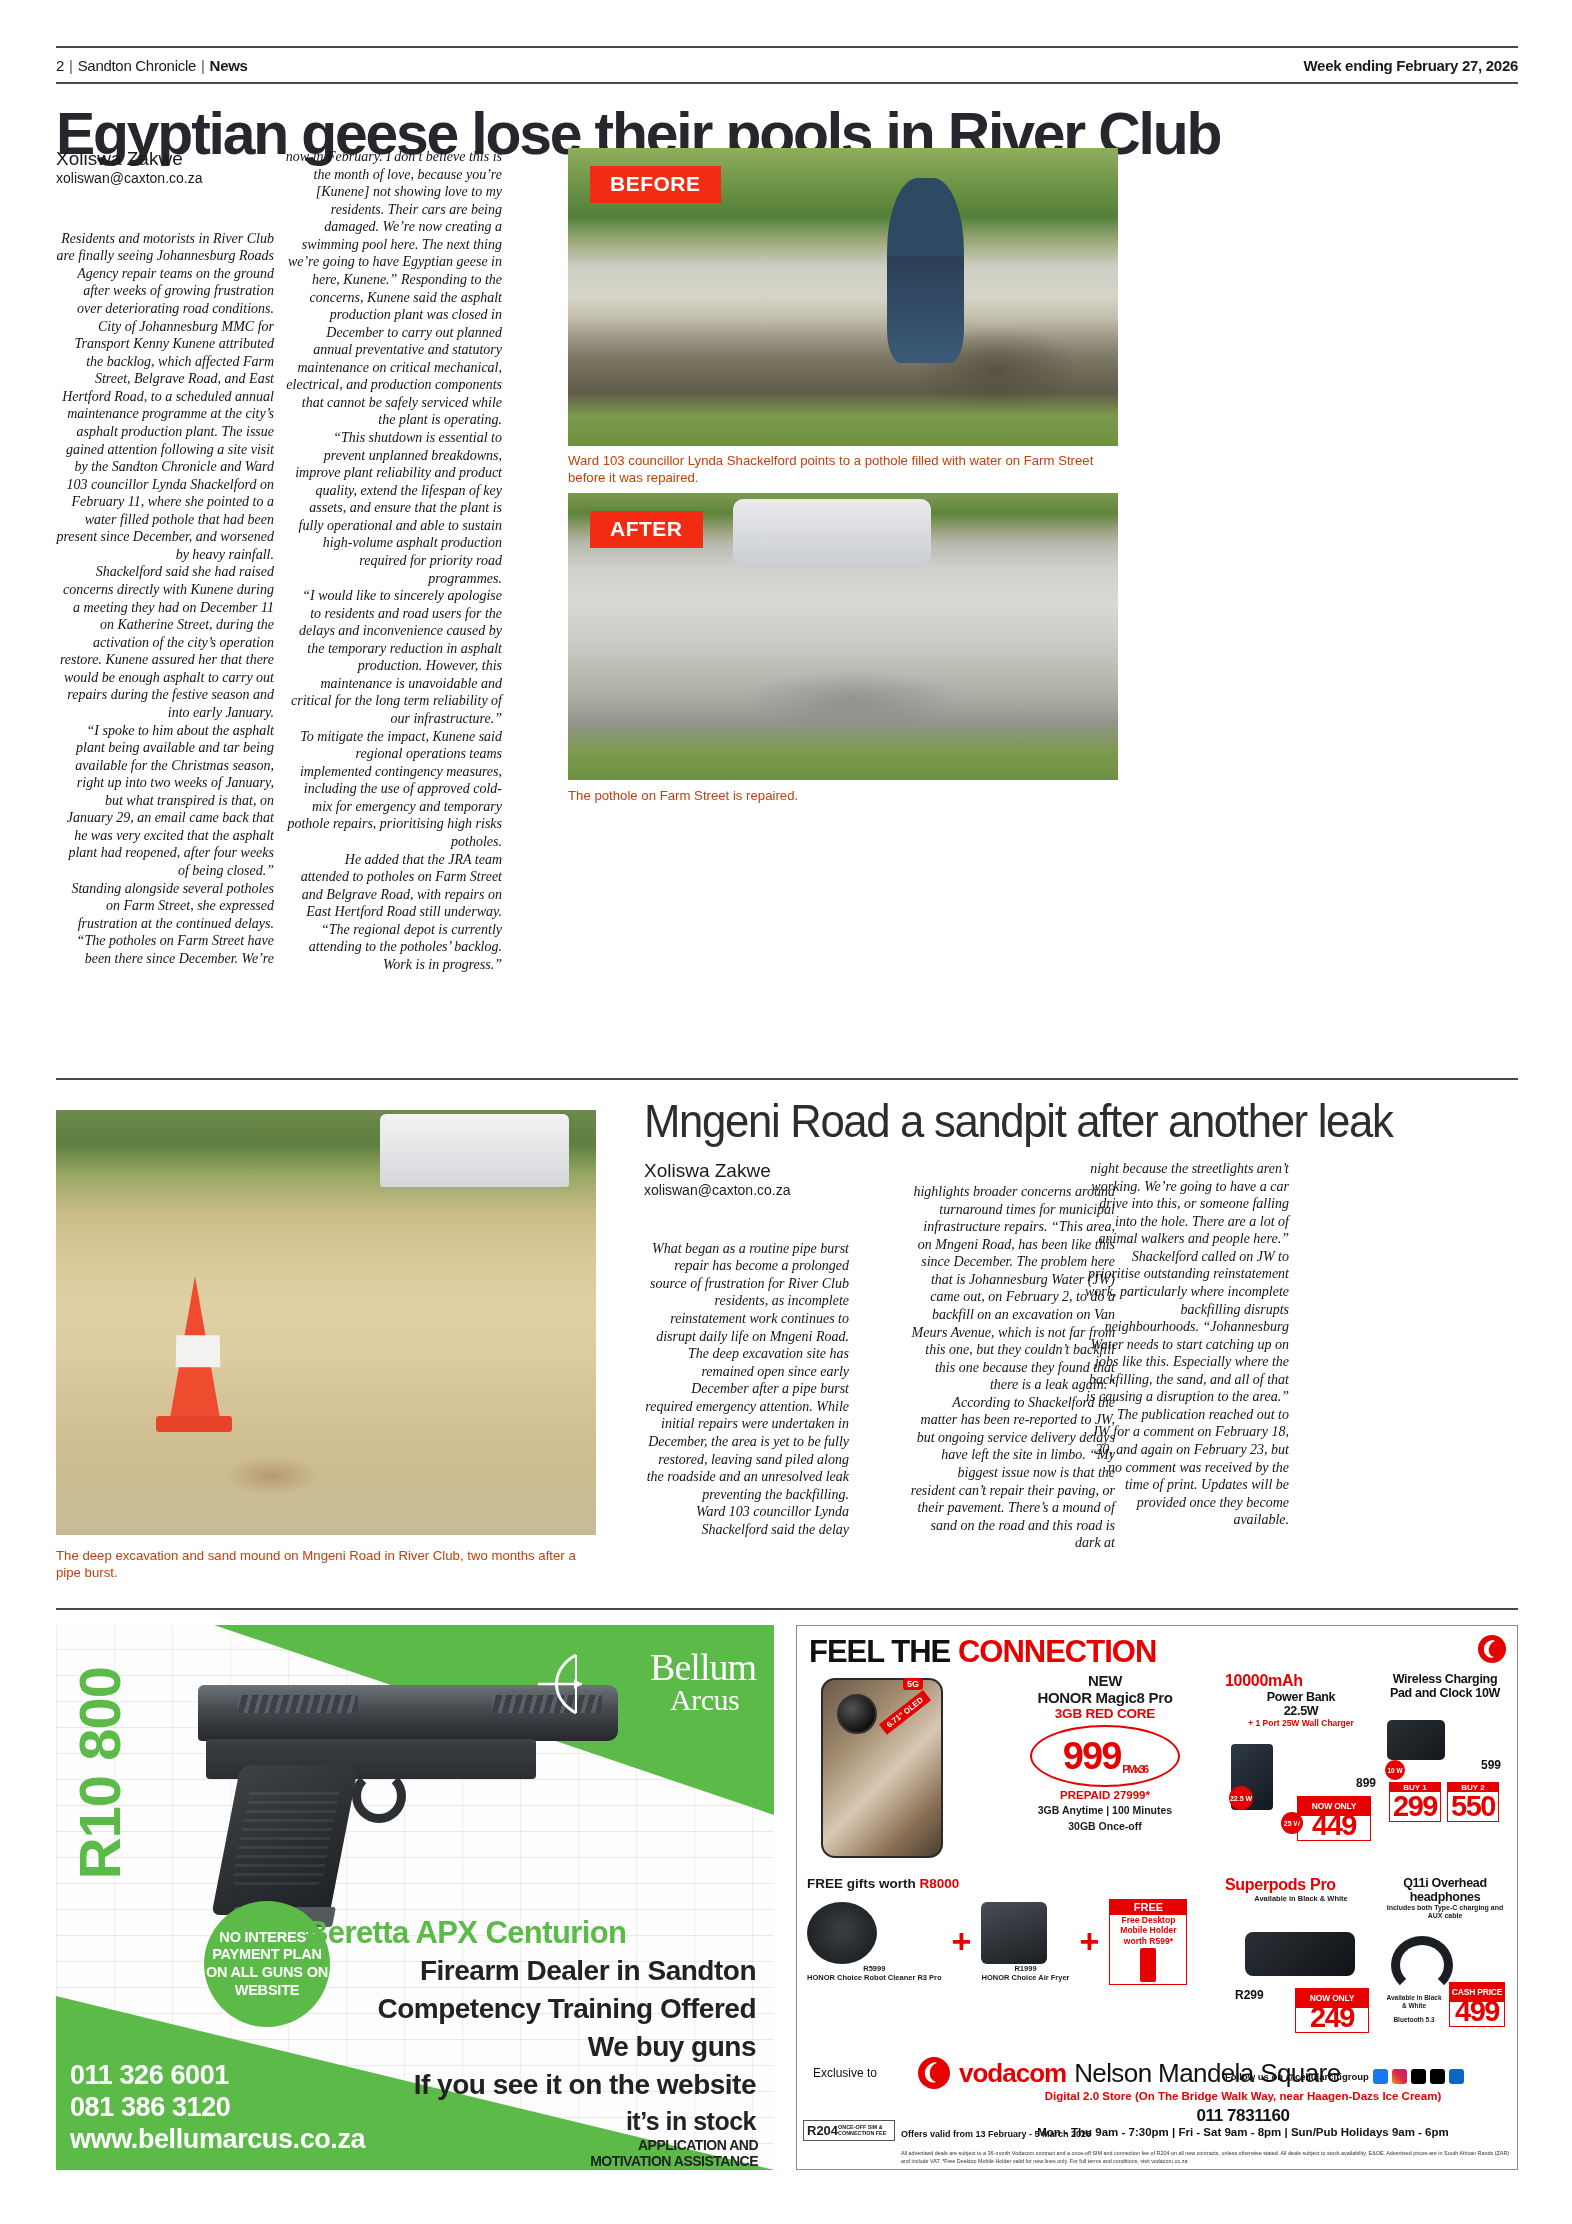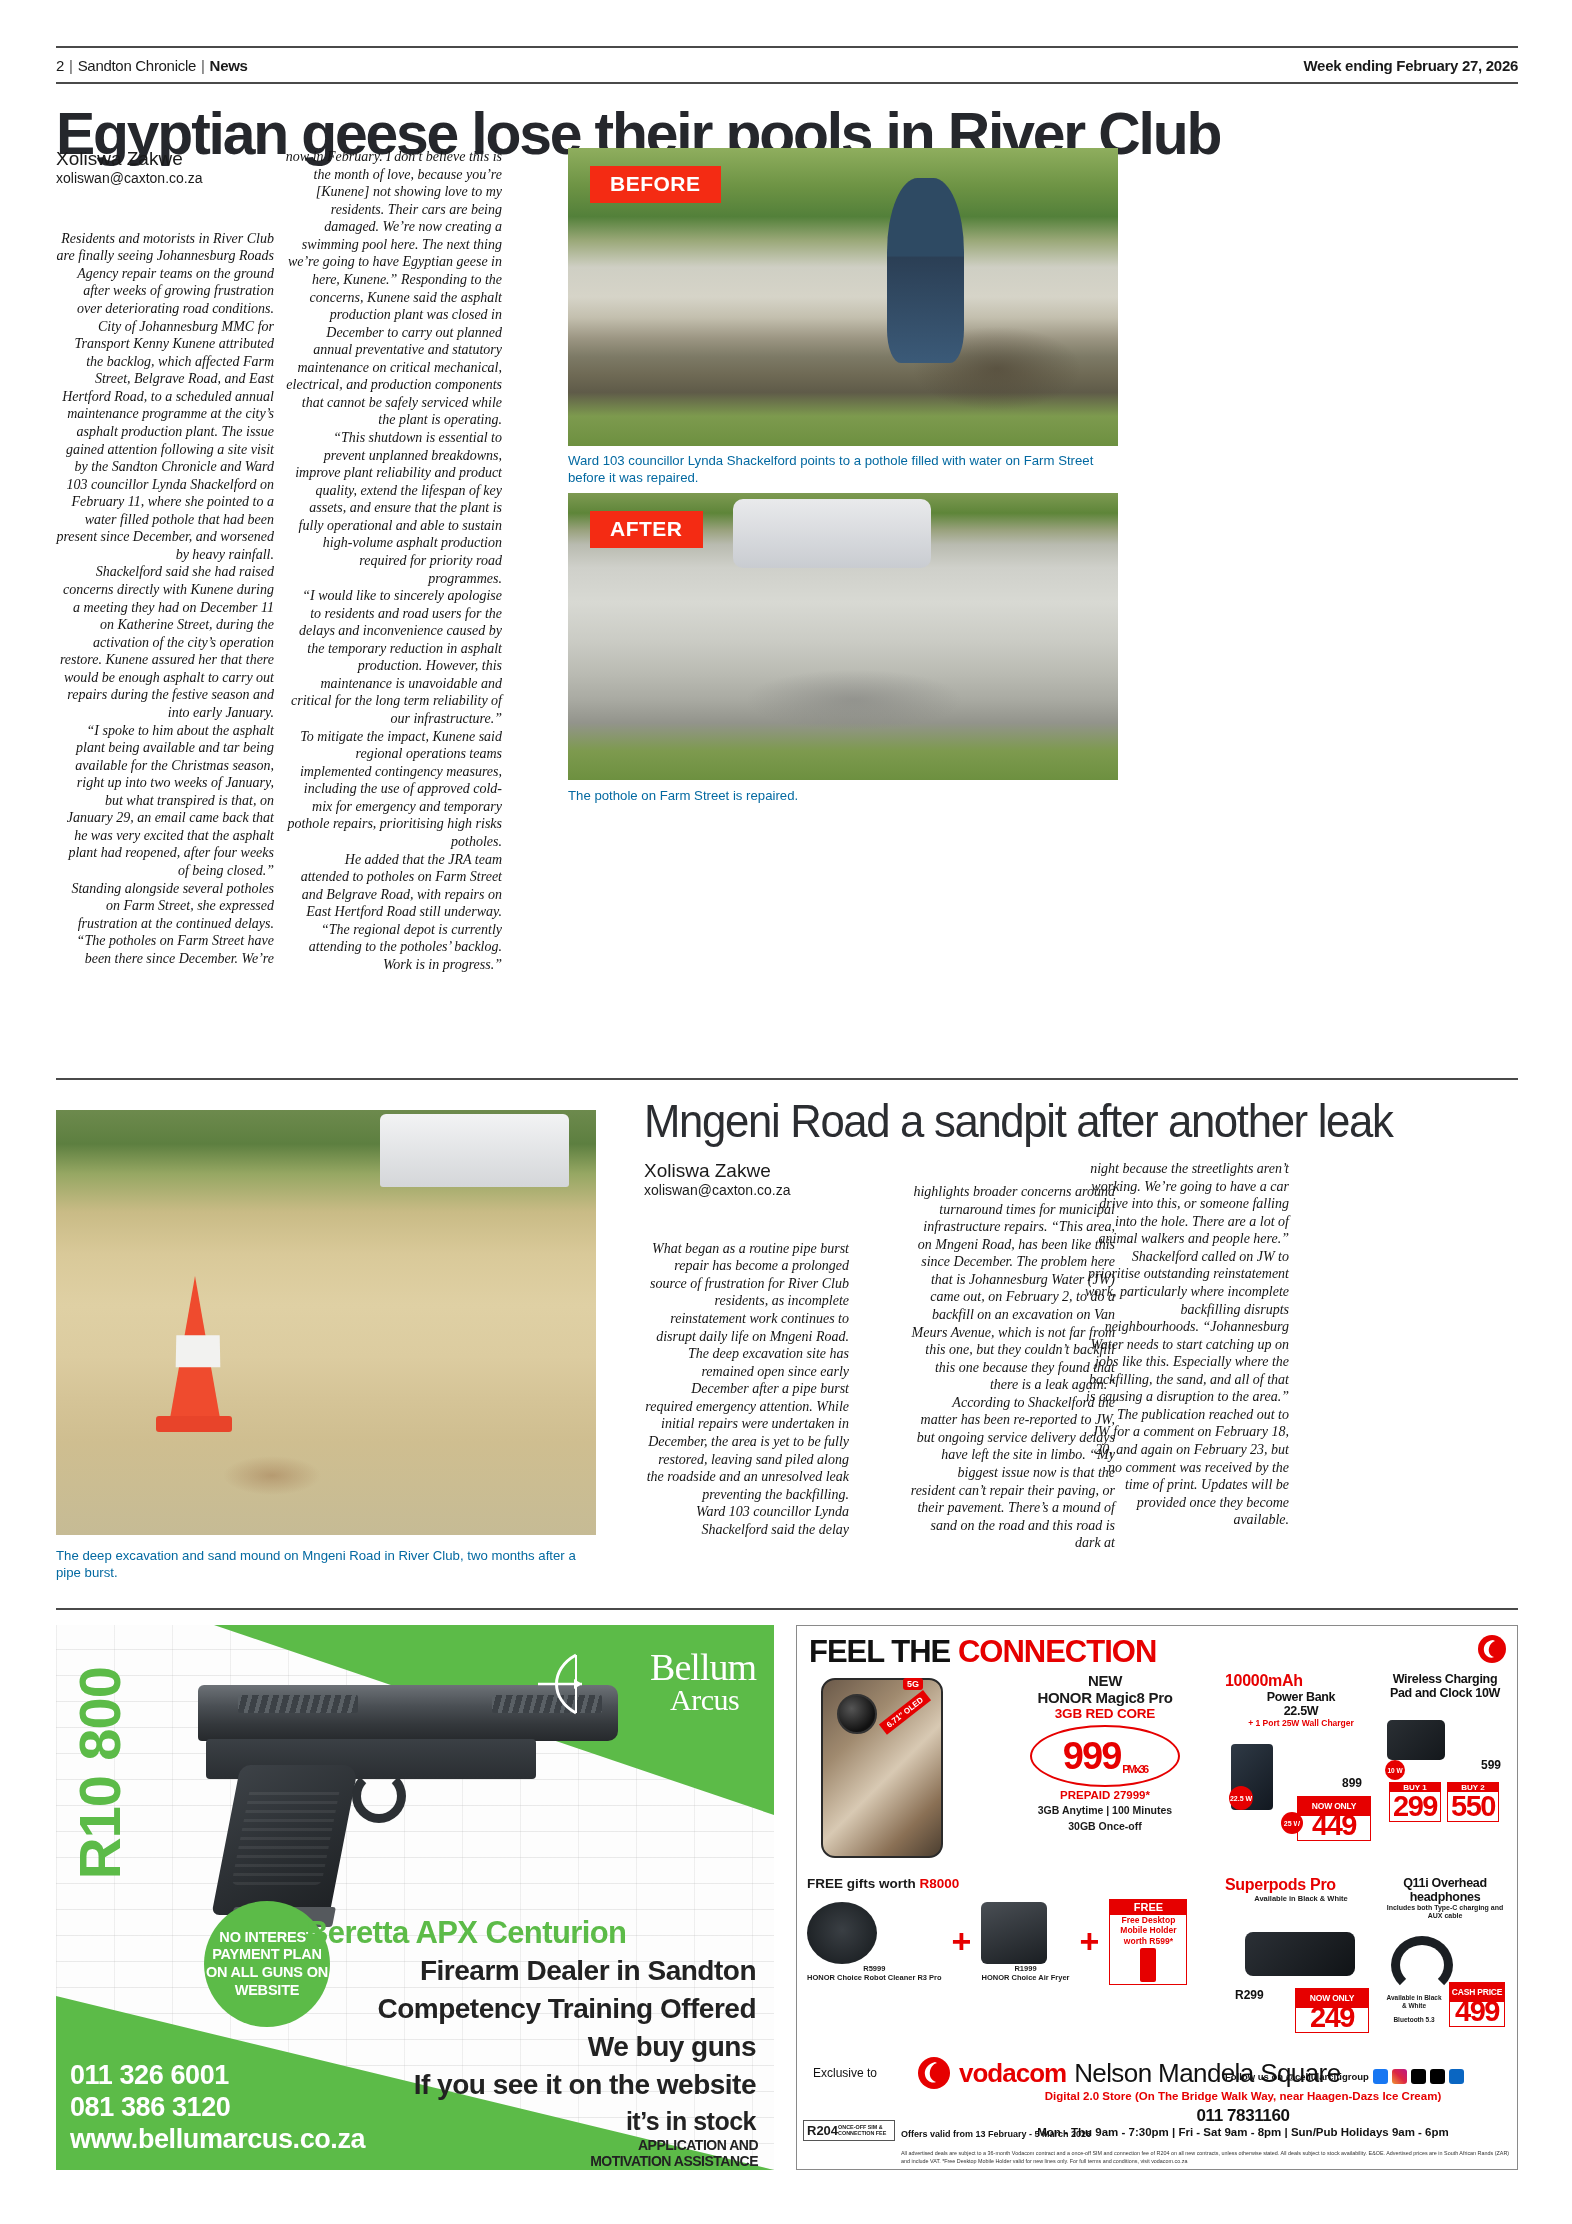--- a/index.html
+++ b/index.html
@@ -64,21 +64,21 @@
   .col-body p.first { text-indent:0; }
 
   .a1-col1 { position:absolute; left:0; top:0; width:218px; }
   .a1-col2 { position:absolute; left:228px; top:0; width:218px; }
   .a1-col1 .col-body { margin-top:42px; }
 
   
   .photo { position:absolute; overflow:hidden; background:#cfd6cb; }
   .cap {
     font-family:"Liberation Sans", sans-serif;
-    font-size:13.2px; line-height:1.28; color:#0369a1;
+    font-size:13.2px; line-height:1.28; color:#c2410c;
   }
   .badge {
     position:absolute; left:22px; top:18px;
     background:#F42B13; color:#fff;
     font-family:"Liberation Sans", sans-serif;
     font-weight:bold; font-size:21px; letter-spacing:0.5px;
     padding:6px 20px 7px 20px;
   }
 
   
@@ -605,21 +605,21 @@
     </div>
 
     <div class="vcell" id="v-powerbank">
       <div class="v-h-red">10000mAh</div>
       <div class="v-h-blk">Power Bank</div>
       <div class="v-h-blk">22.5W</div>
       <div class="sm-cap" style="color:#E60000;font-size:8.5px;">+ 1 Port 25W Wall Charger</div>
       <div style="position:absolute;left:6px;top:72px;width:42px;height:66px;background:linear-gradient(135deg,#2f3a46,#121820);border-radius:4px;"></div>
       <div style="position:absolute;left:4px;top:114px;width:24px;height:24px;border-radius:50%;background:#E60000;color:#fff;font-size:7px;font-weight:bold;display:flex;align-items:center;justify-content:center;text-align:center;">22.5 W</div>
       <div style="position:absolute;left:56px;top:140px;width:22px;height:22px;border-radius:50%;background:#E60000;color:#fff;font-size:7px;font-weight:bold;display:flex;align-items:center;justify-content:center;">25 W</div>
-      <div class="was" style="position:absolute;right:15px;top:104px;text-align:right;">899</div>
+      <div class="was" style="position:absolute;right:1px;top:104px;text-align:right;">899</div>
       <div class="nowonly" style="position:absolute;right:6px;top:124px;width:74px;">NOW ONLY</div>
       <div class="bigred" style="position:absolute;right:6px;top:138px;width:74px;border:1px solid #E60000;">449</div>
     </div>
 
     <div class="vcell" id="v-wireless">
       <div class="v-h-blk" style="padding:0 4px;">Wireless Charging Pad and Clock 10W</div>
       <div style="position:absolute;left:6px;top:48px;width:58px;height:40px;background:linear-gradient(135deg,#2a2f34,#14181c);border-radius:5px;"></div>
       <div style="position:absolute;left:4px;top:88px;width:20px;height:20px;border-radius:50%;background:#E60000;color:#fff;font-size:6.5px;font-weight:bold;display:flex;align-items:center;justify-content:center;">10 W</div>
       <div class="was" style="position:absolute;right:8px;top:86px;">599</div>
       <div class="buybox" style="position:absolute;left:8px;top:110px;width:52px;">

